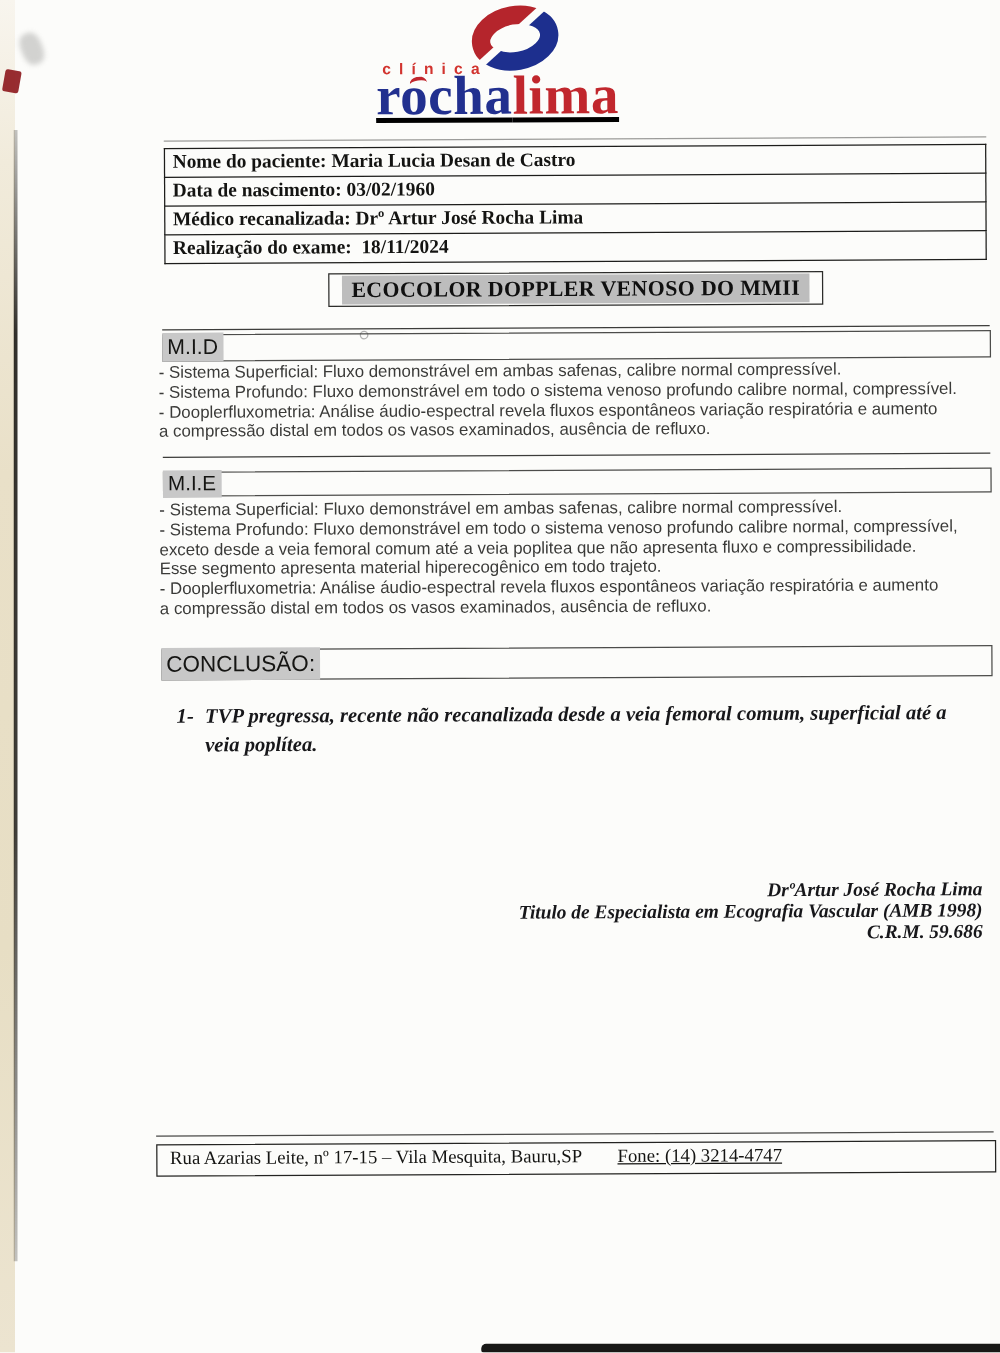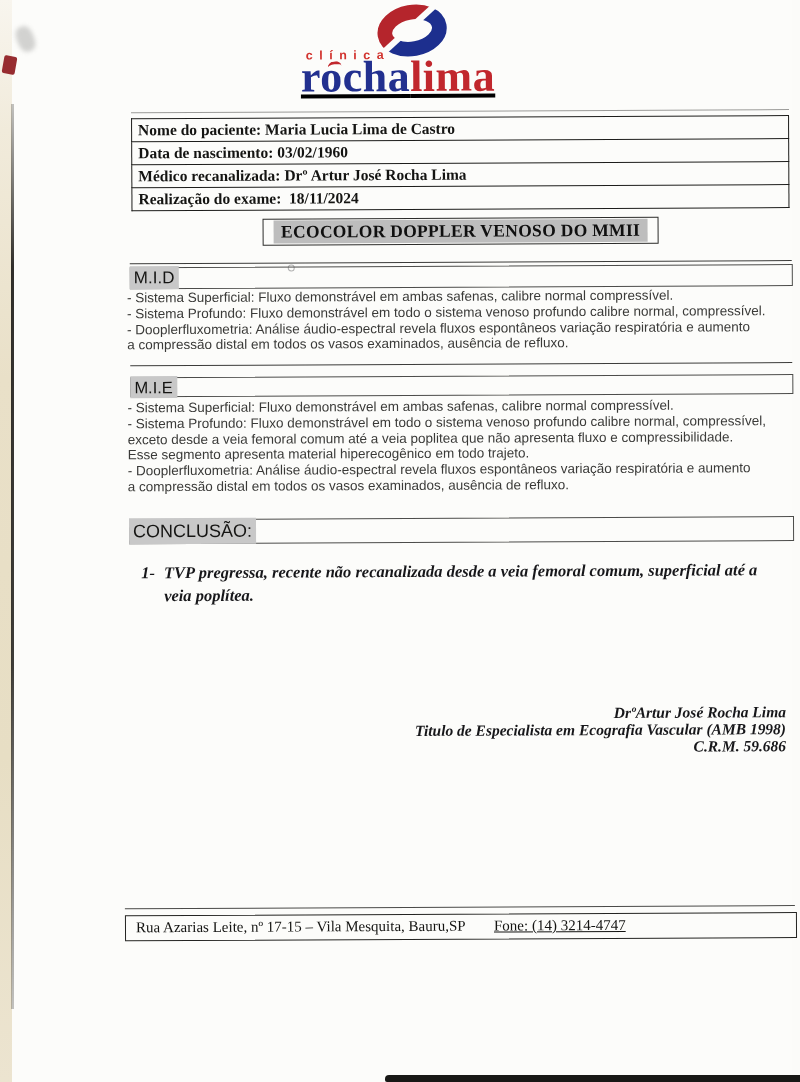--- a/index.html
+++ b/index.html
@@ -118,21 +118,21 @@
       </g>
     </svg>
     <div class="logo-tagline">clínica</div>
     <div class="wordmark"><span class="w-blue">rocha</span><span class="w-red">lima</span></div>
     <div class="o-accent"></div>
 
     <div class="pre-rule"></div>
     <table class="patient-table">
       <tbody>
           <tr>
-        <td><span>Nome do paciente:</span> <span>Maria Lucia Lima de Castro</span></td>
+        <td><span>Nome do paciente:</span> <span>Maria Lucia Desan de Castro</span></td>
       </tr>
       <tr>
         <td><span>Data de nascimento:</span> <span>03/02/1960</span></td>
       </tr>
       <tr>
         <td><span>Médico recanalizada:</span> <span>Drº Artur José Rocha Lima</span></td>
       </tr>
       <tr>
         <td><span>Realização do exame:</span>&nbsp; <span>18/11/2024</span></td>
       </tr>

